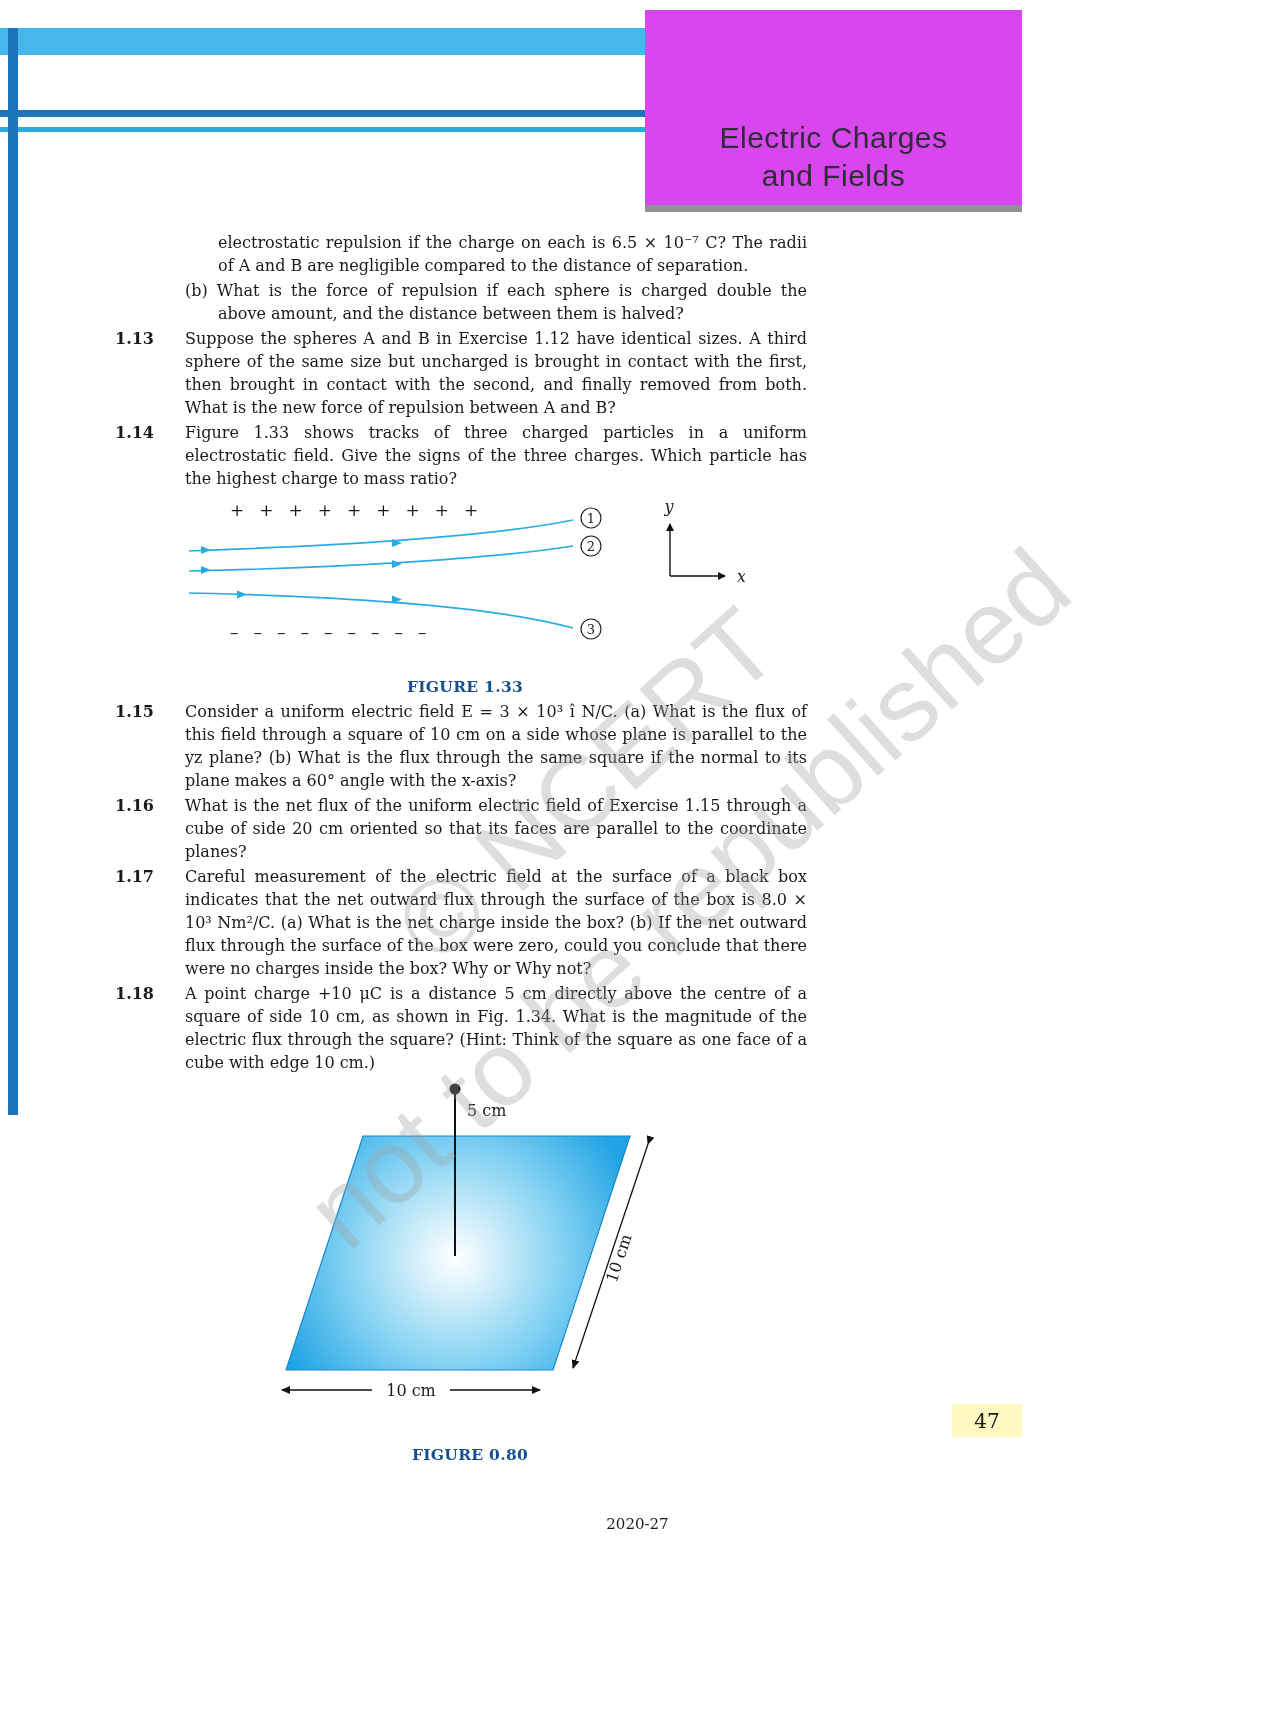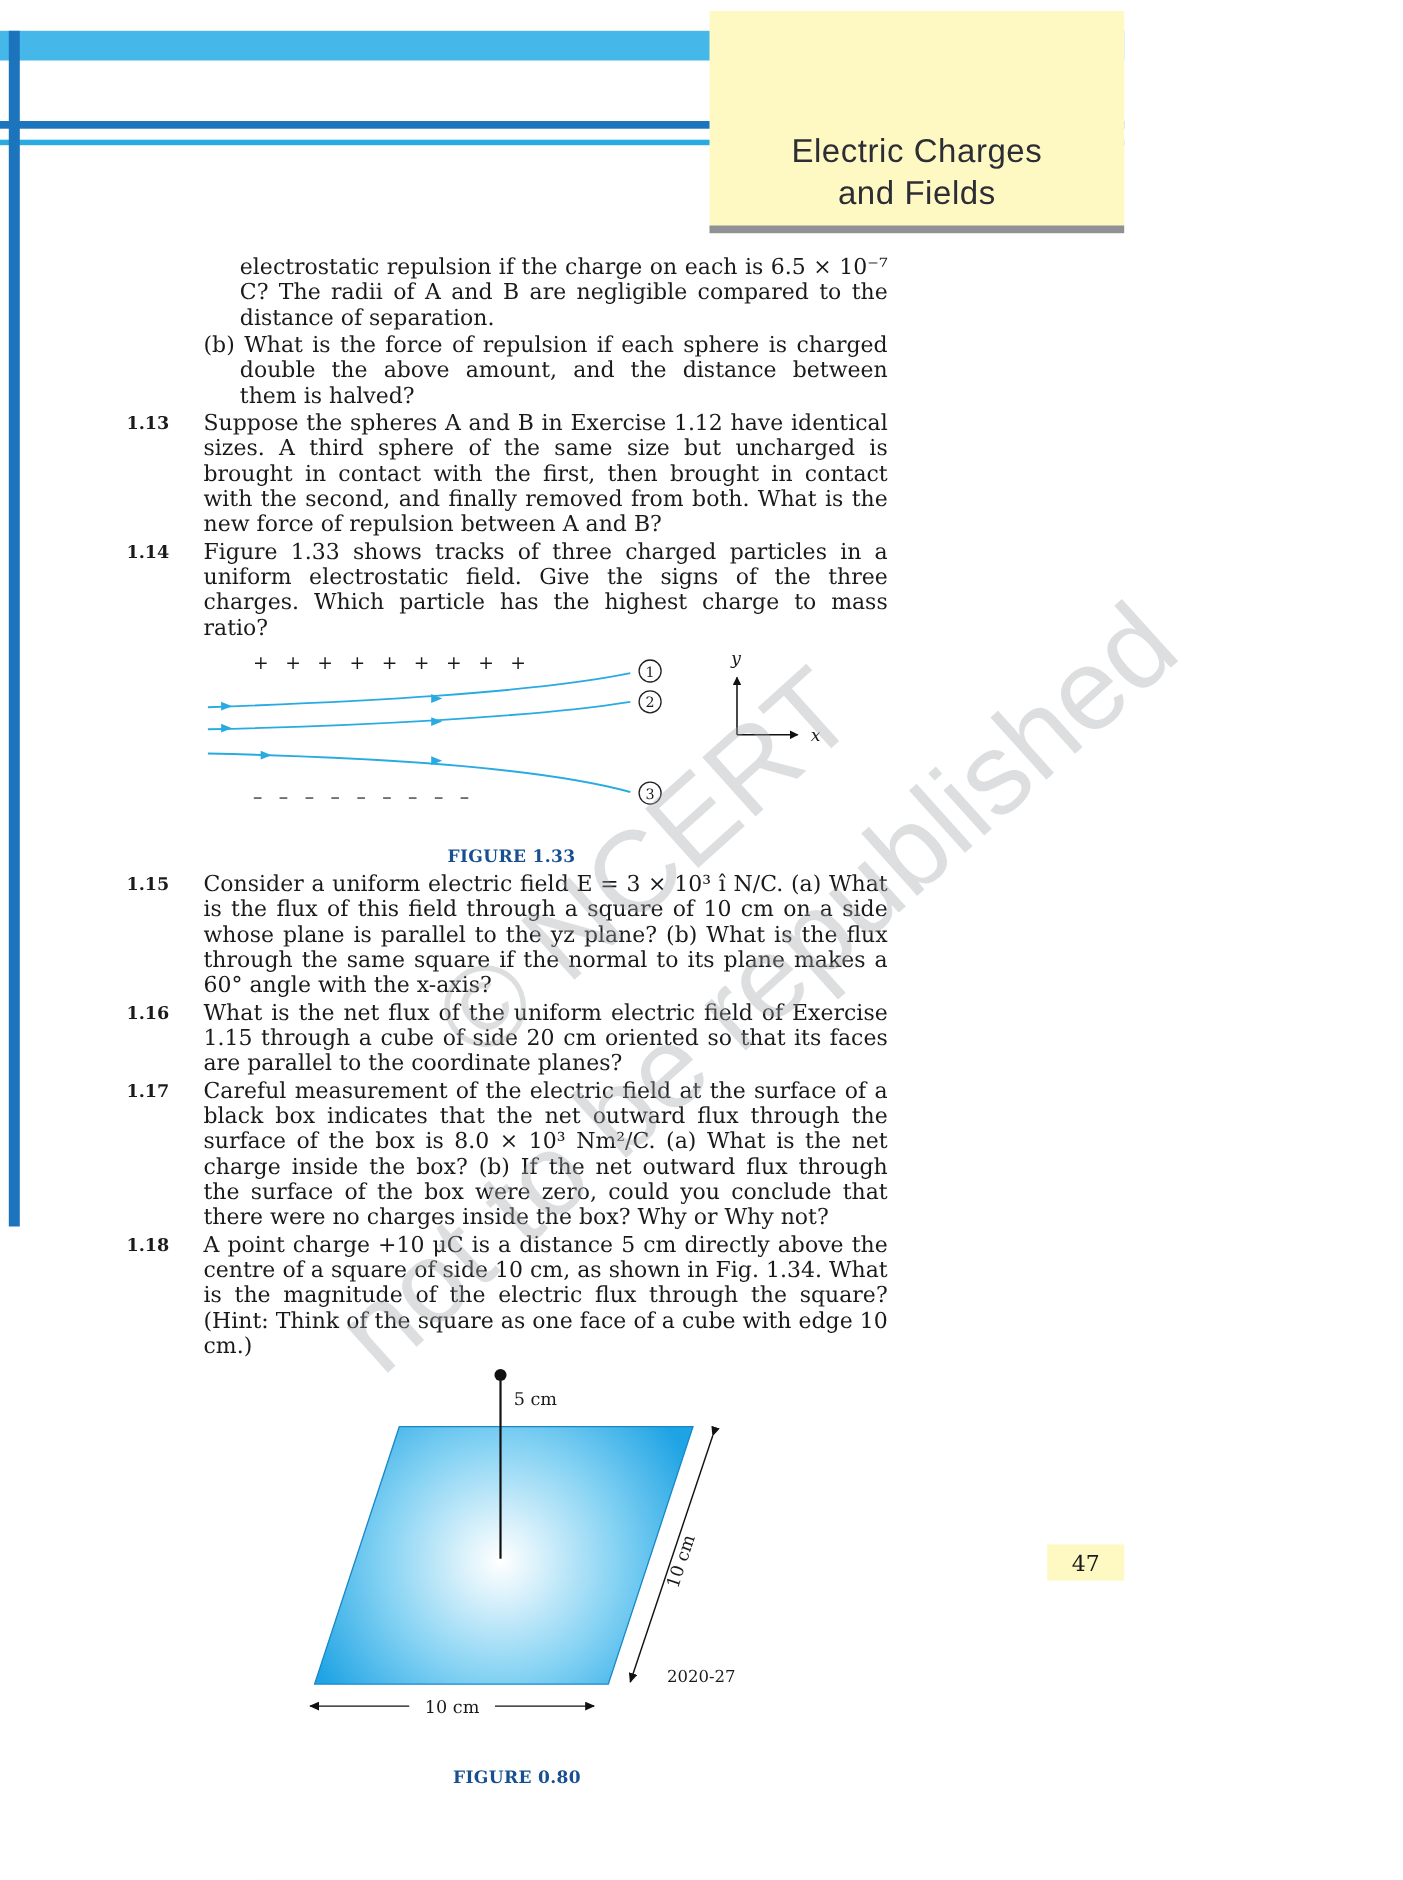--- a/index.html
+++ b/index.html
@@ -11,35 +11,35 @@
   }
   
   .band-cyan   { position:absolute; left:0; top:28px;  width:1022px; height:27px; background:#45b7e8; z-index:1; }
   .band-line1  { position:absolute; left:0; top:110px; width:1022px; height:7px;  background:#1c75bc; z-index:1; }
   .band-line2  { position:absolute; left:0; top:127px; width:1022px; height:5px;  background:#29abe2; z-index:1; }
   .left-bar    { position:absolute; left:8px; top:28px; width:10px; height:1087px; background:#1c75bc; z-index:2; }
 
   
   .chapter-box {
     position:absolute; left:645px; top:10px; width:377px; height:202px;
-    background:#fef9c3; border-bottom:7px solid #8f9194; z-index:3;
+    background:#d946ef; border-bottom:7px solid #8f9194; z-index:3;
     display:flex; flex-direction:column; justify-content:flex-end; align-items:center;
     padding-bottom:10px;
   }
   .chapter-title {
     font-family:"Liberation Sans", sans-serif; font-weight:400;
     font-size:30px; line-height:38px; color:#2d2d35; letter-spacing:0.5px;
     text-align:center;
   }
 
   
   .content { position:absolute; left:115px; top:231px; width:692px; z-index:4; }
   .ex { display:flex; margin-bottom:2px; }
   .ex-num { width:70px; flex:none; font-weight:bold; font-size:16px; line-height:23px; }
-  .ex-body { width:622px; font-size:20px; line-height:23px; text-align:justify; }
+  .ex-body { width:622px; font-size:16px; line-height:23px; text-align:justify; }
   .ex-body.cont { margin-left:33px; width:589px; }
   .ex-body.hang { padding-left:33px; text-indent:-33px; }
 
   .fig133-wrap { margin:8px 0 4px 70px; width:560px; }
   .fig134-wrap { margin:4px 0 0 145px; width:420px; }
   .fig-caption {
     text-align:center; font-weight:bold; font-size:15.5px; letter-spacing:0.3px;
     color:#174f8f; margin-top:23px;
   }
   svg text { font-family:"DejaVu Serif", serif; fill:#1a1a1a; }

